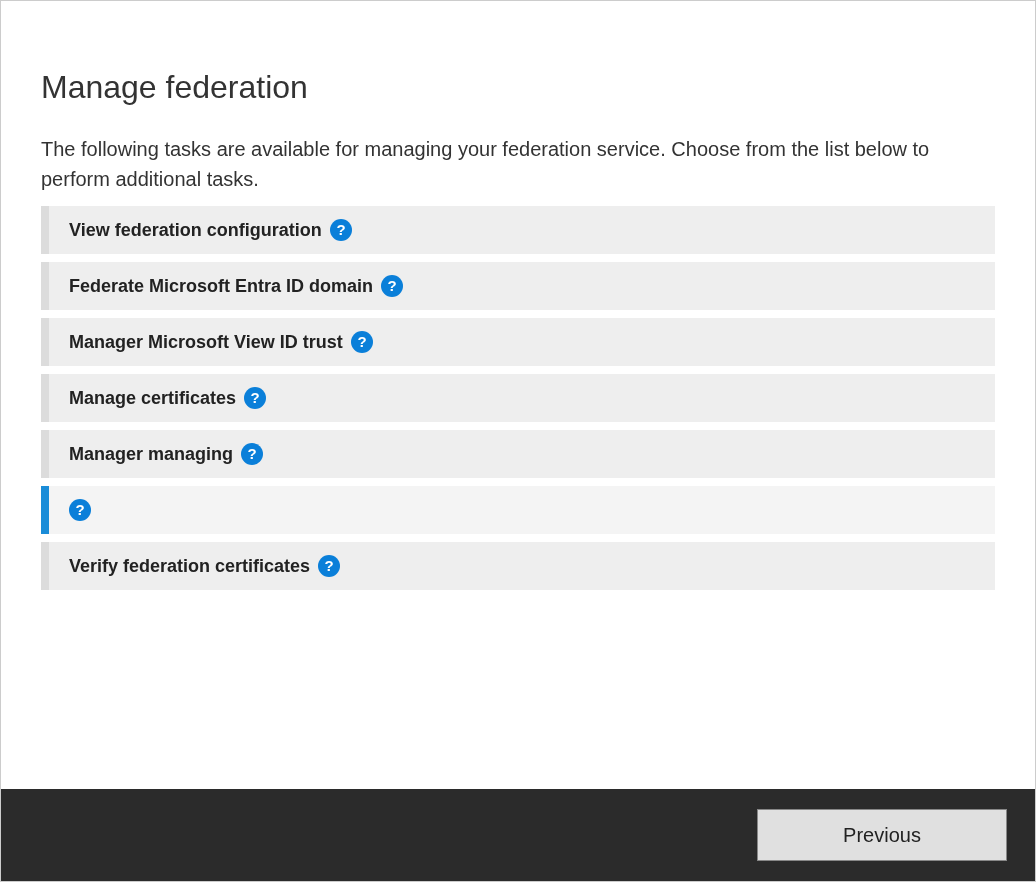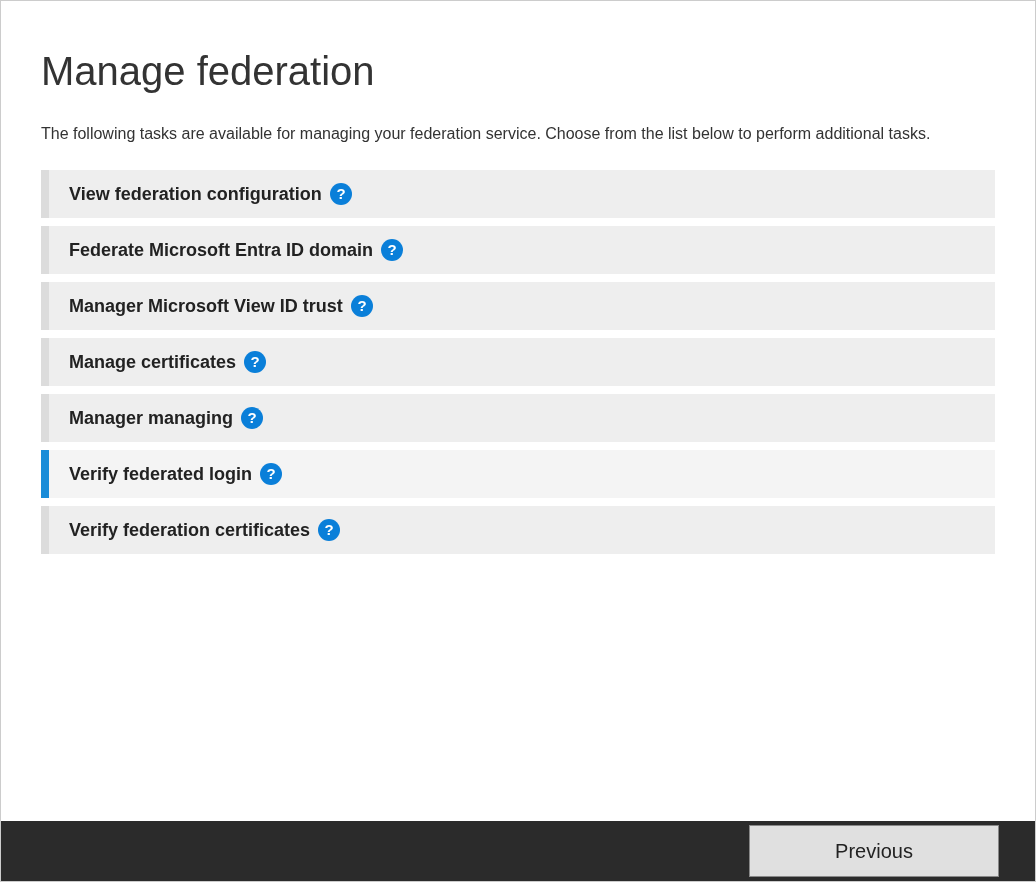--- a/index.html
+++ b/index.html
@@ -12,31 +12,32 @@
       background: #ffffff;
       width: 1036px;
       height: 882px;
       position: relative;
       border: 1px solid #ccc;
     }
     .content {
       padding: 48px 40px 0 40px;
     }
     .page-title {
-      font-size: 40px;
+      font-size: 32px;
       font-weight: 300;
       color: #333333;
       margin-bottom: 28px;
       letter-spacing: 0px;
+      margin-top: 20px;
     }
     .description {
-      font-size: 16px;
+      font-size: 20px;
       color: #333333;
       line-height: 1.5;
-      margin-bottom: 24px;
+      margin-bottom: 12px;
       font-weight: 400;
     }
     .task-list {
       display: flex;
       flex-direction: column;
       gap: 8px;
     }
     .task-item {
       display: flex;
       align-items: center;
@@ -65,26 +66,26 @@
     }
     .help-icon svg {
       width: 22px;
       height: 22px;
     }
     .footer {
       position: absolute;
       bottom: 0;
       left: 0;
       right: 0;
-      height: 60px;
+      height: 92px;
       background: #2b2b2b;
       display: flex;
       align-items: center;
       justify-content: flex-end;
-      padding-right: 36px;
+      padding-right: 28px;
       gap: 20px;
     }
     .btn {
       width: 250px;
       height: 52px;
       font-size: 20px;
       border: 1px solid #888;
       cursor: pointer;
       display: flex;
       align-items: center;
@@ -156,21 +157,20 @@
       <span class="task-label">Manager managing</span>
       <span class="help-icon">
         <svg viewBox="0 0 22 22">
             <circle cx="11" cy="11" r="11" fill="#0a7fd9"></circle>
             <text x="11" y="16" text-anchor="middle" font-size="15" font-weight="bold" fill="#ffffff" font-family="Arial">?</text>
           </svg>
       </span>
     </div>
 
     <div class="task-item selected">
-      <span class="task-label">Verify federated login</span>
       <span class="help-icon">
         <svg viewBox="0 0 22 22">
             <circle cx="11" cy="11" r="11" fill="#0a7fd9"></circle>
             <text x="11" y="16" text-anchor="middle" font-size="15" font-weight="bold" fill="#ffffff" font-family="Arial">?</text>
           </svg>
       </span>
     </div>
 
     <div class="task-item">
       <span class="task-label">Verify federation certificates</span>

